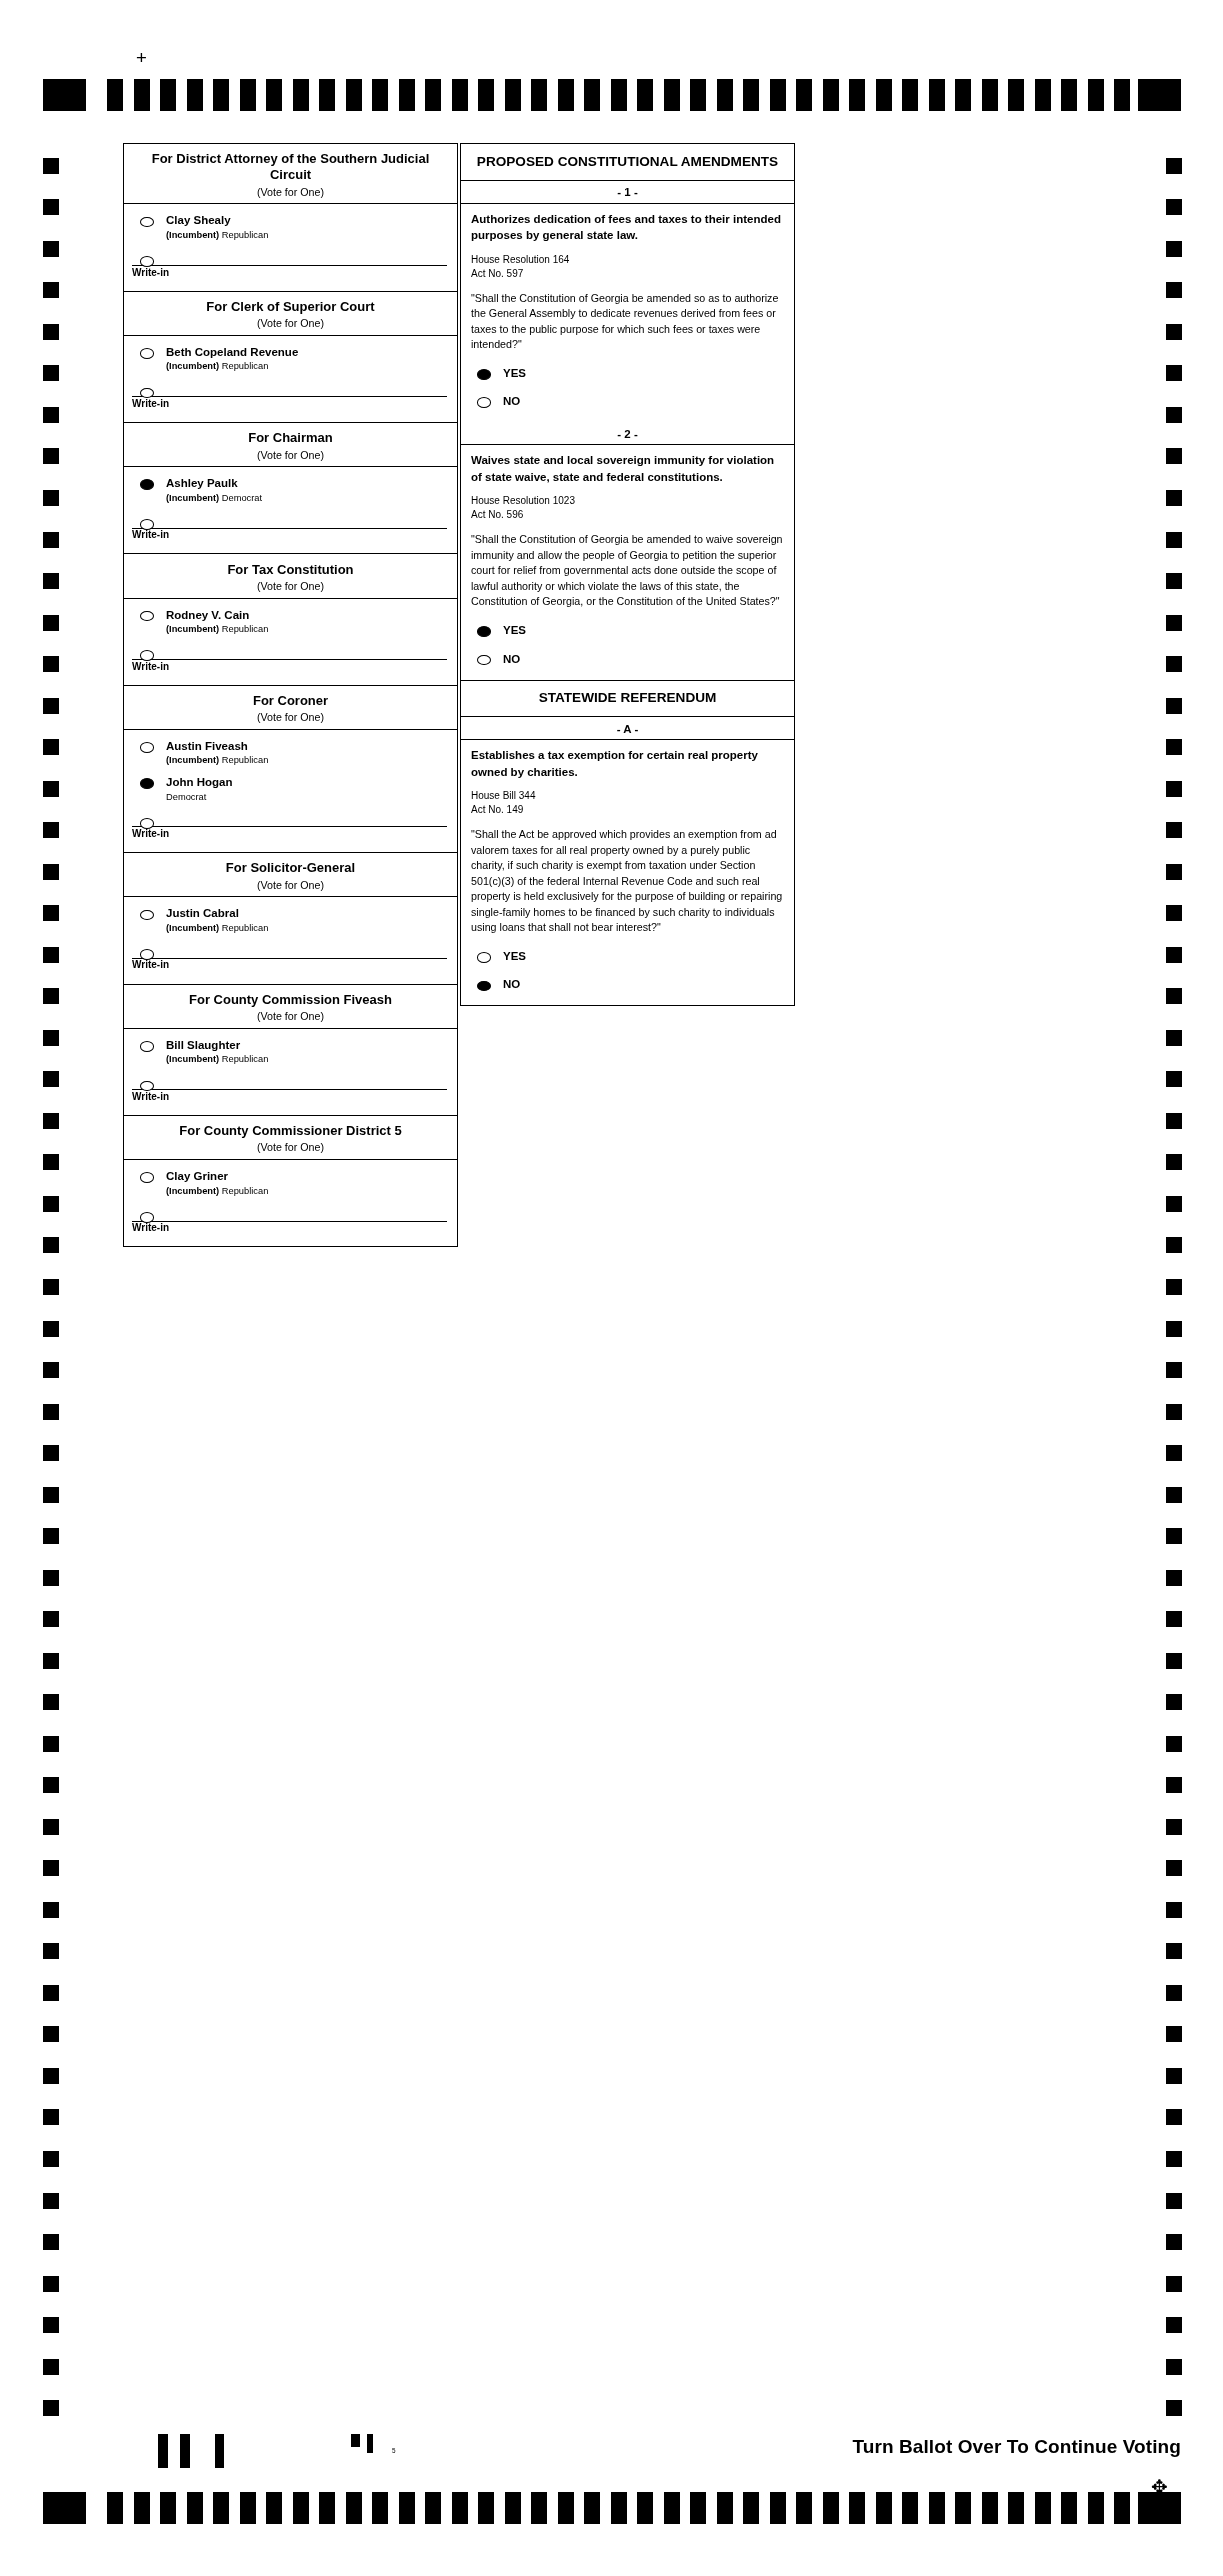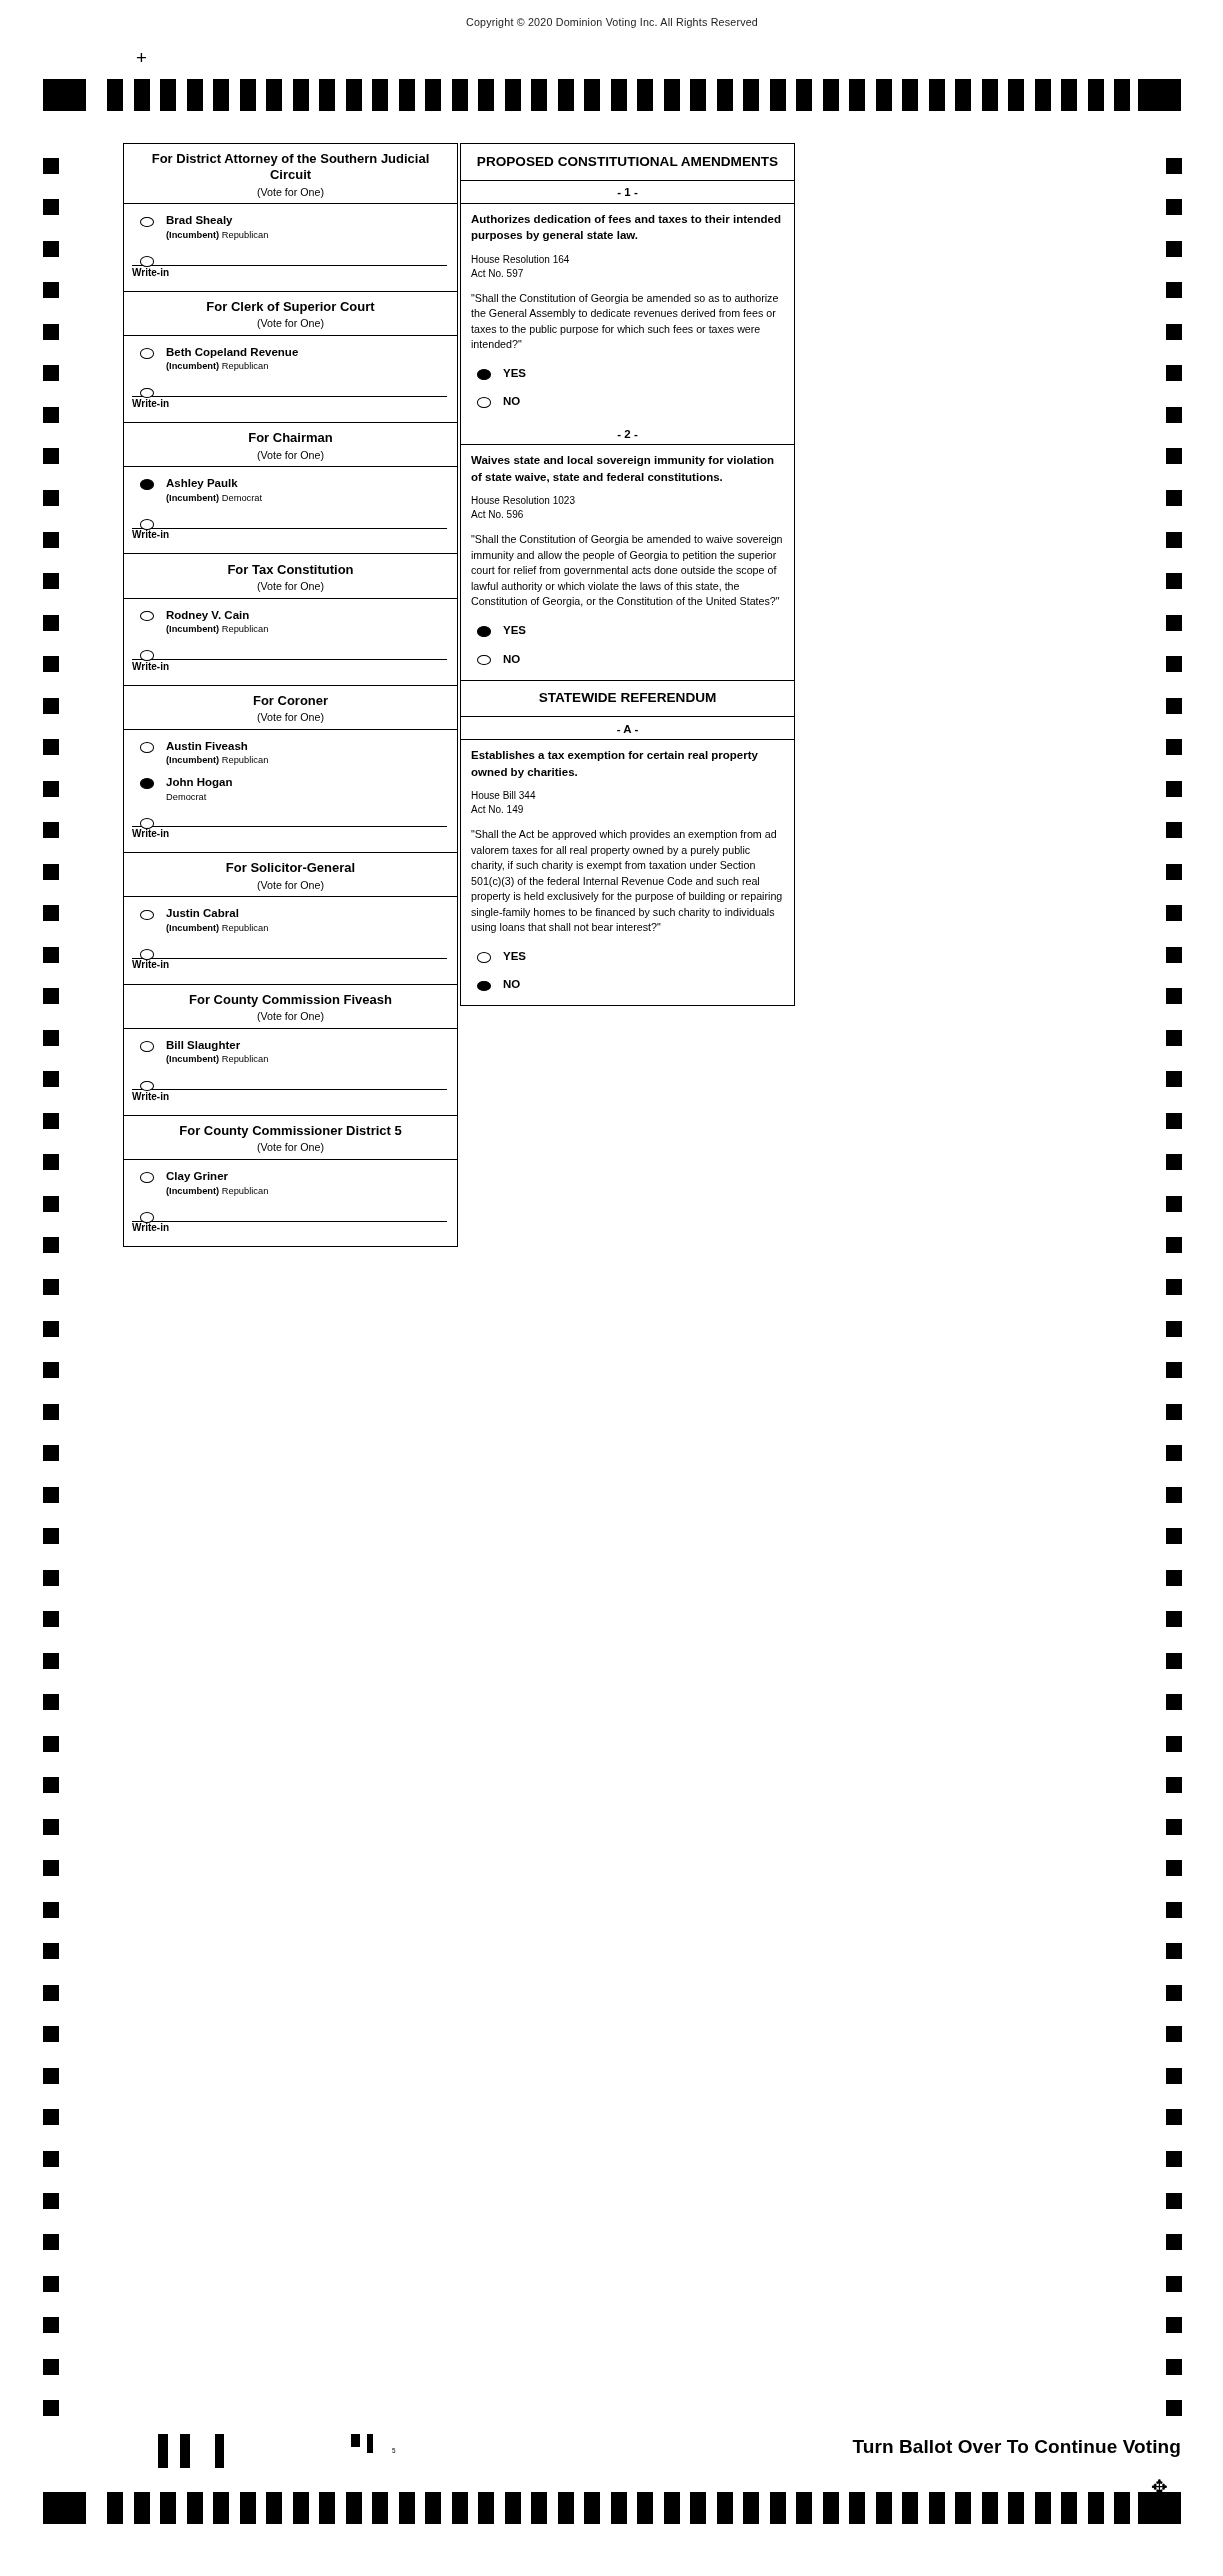--- a/index.html
+++ b/index.html
@@ -214,21 +214,20 @@
   .measure-options { padding: 7.2px 0 2.9px 0; }
   .measure-options .option { min-height: 24px; padding-top: 4.3px; padding-bottom: 0; }
   .measure-options .option .oval { top: 6.4px; }
   .measure-options .cand-name { font-size: 11.5px; }
 </style>
 </head>
 <body>
 
 <div id="ballot">
 
-  <div class="copyright">Copyright © 2020 Dominion Voting Inc. All Rights Reserved</div>
   <div class="plus-mark">+</div>
   <div class="crosshair">✥</div>
 
   <div class="tm-row" id="tm-top" style="left: 43px; top: 79px; width: 1138px;">
       <div class="mark big" style="left:0px"></div>
       <div class="mark" style="left:64px"></div>
       <div class="mark" style="left:91px"></div>
       <div class="mark" style="left:117px"></div>
       <div class="mark" style="left:144px"></div>
       <div class="mark" style="left:170px"></div>
@@ -439,21 +438,21 @@
 
   <div class="col col-left" id="left-column">
       <div class="box">
         <div class="contest-header">
           <div class="contest-title">For District Attorney of the Southern Judicial Circuit</div>
           <div class="contest-sub">(Vote for One)</div>
         </div>
         <div class="contest-body">
           <div class="option">
             <span class="oval"></span>
-            <div class="cand-name">Brad Shealy</div>
+            <div class="cand-name">Clay Shealy</div>
             <div class="cand-party"><span class="inc">(Incumbent)</span> Republican</div>
           </div>
           <div class="writein">
             <span class="oval"></span>
             <div class="writein-rule"></div>
             <div class="writein-label">Write-in</div>
           </div>
         </div>
       </div>
       <div class="box">

